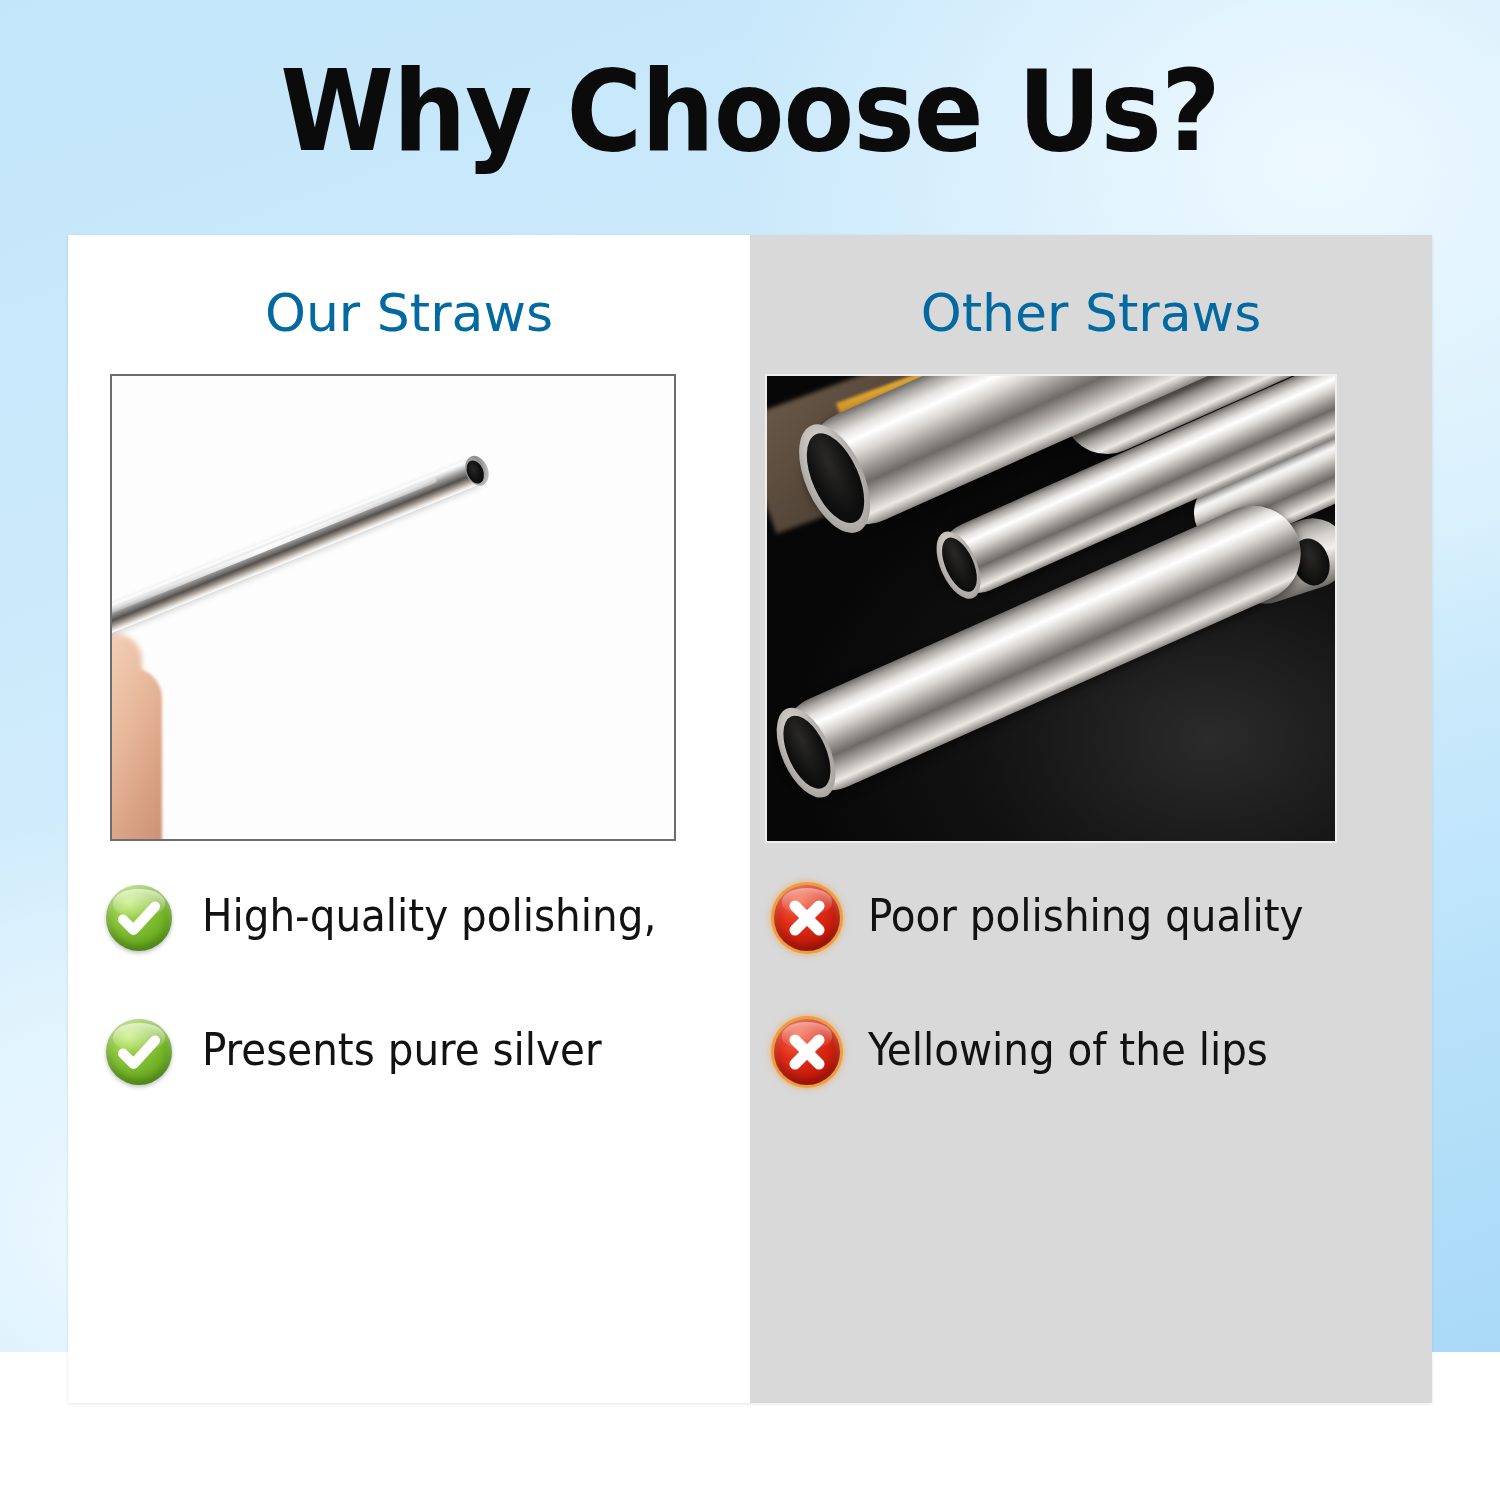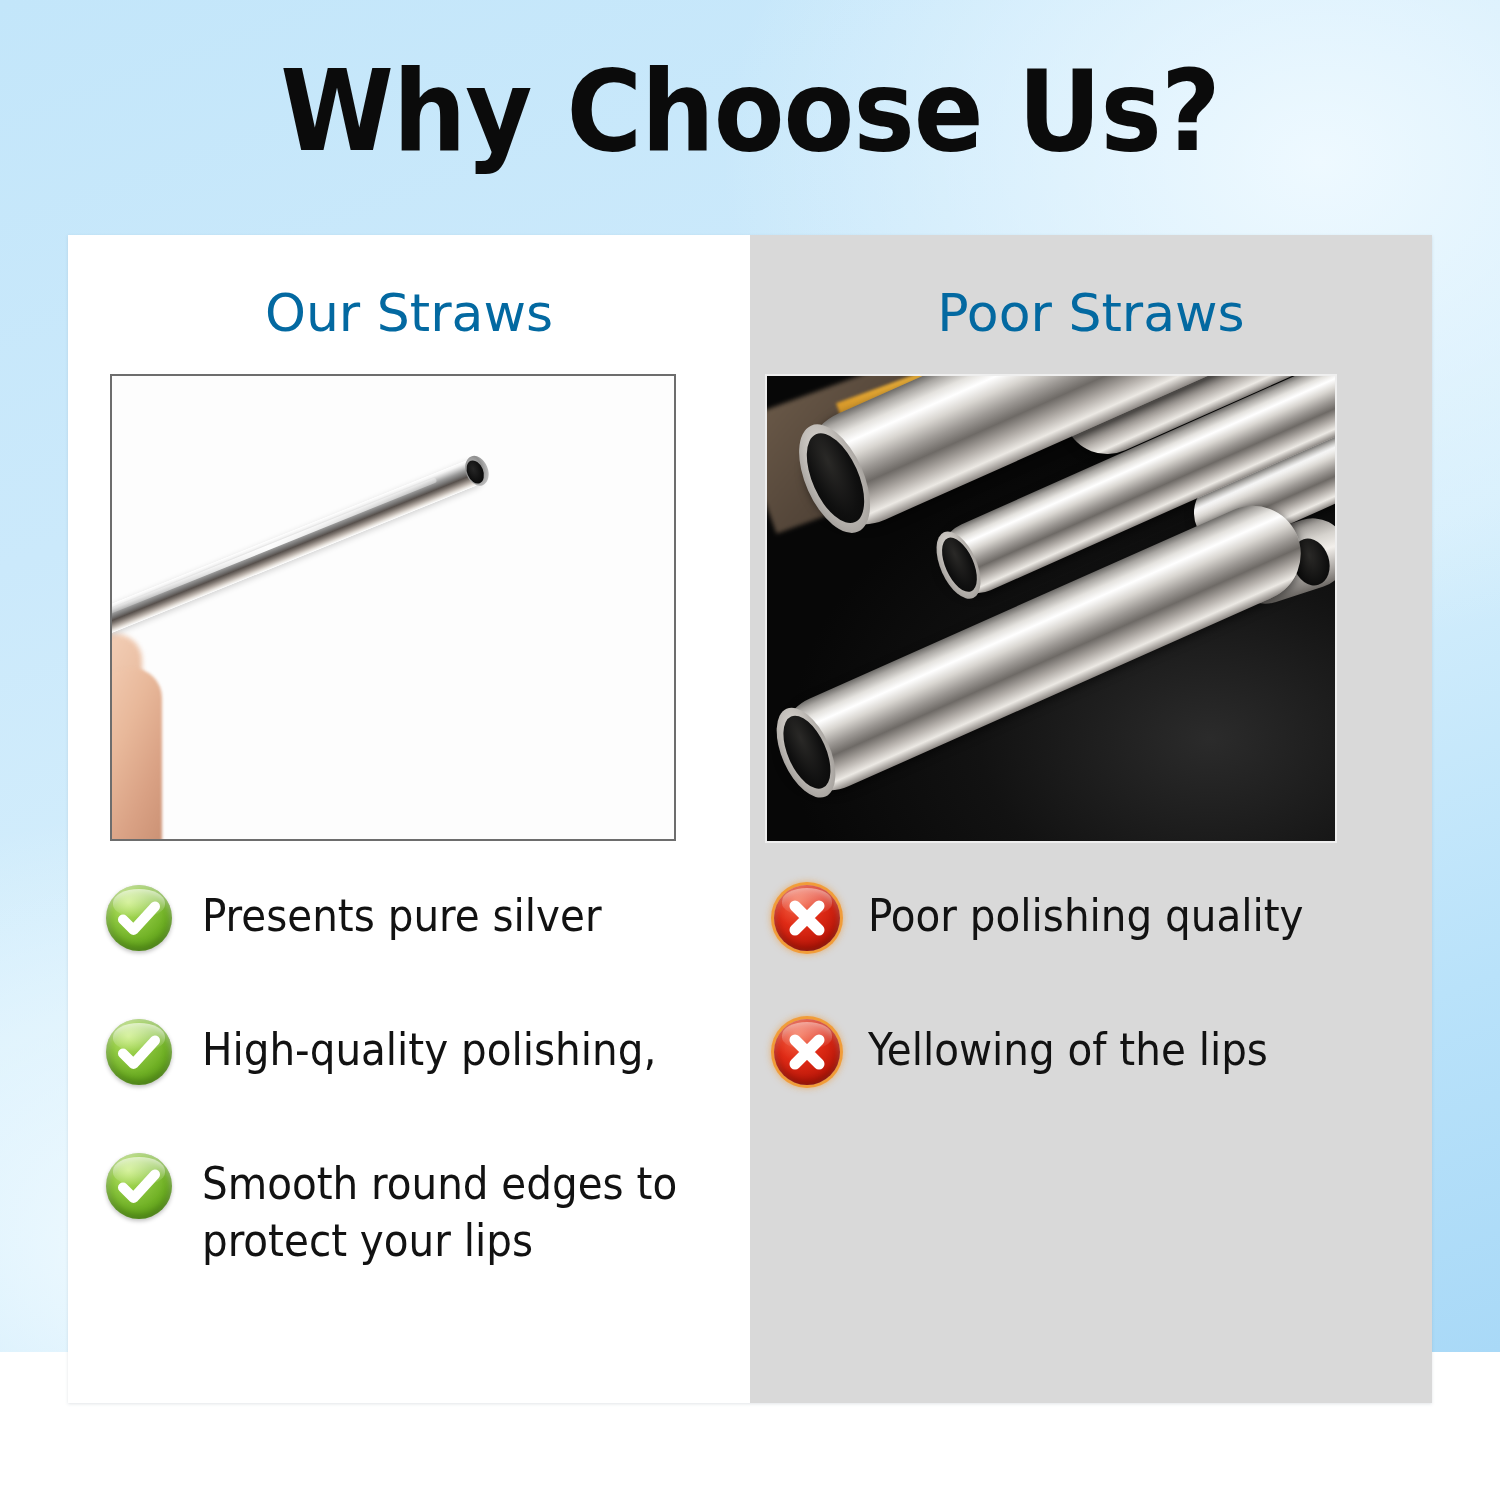--- a/index.html
+++ b/index.html
@@ -385,51 +385,41 @@
       <div class="bullets bullets-ours">
 
         <div class="bullet-row">
           <span class="icon-mark">
             <span class="icon-check-circle"></span>
             <span class="icon-check-gloss"></span>
             <svg class="icon-check-glyph" viewBox="0 0 66 66">
               <path d="M17 34.5 L27.5 45 L49 21.5" fill="none" stroke="#ffffff" stroke-width="10" stroke-linecap="round" stroke-linejoin="round"></path>
             </svg>
           </span>
-          <span class="bullet-text">Presents pure silver</span>
+          <span class="bullet-text">High-quality polishing,</span>
         </div>
 
         <div class="bullet-row">
           <span class="icon-mark">
             <span class="icon-check-circle"></span>
             <span class="icon-check-gloss"></span>
             <svg class="icon-check-glyph" viewBox="0 0 66 66">
               <path d="M17 34.5 L27.5 45 L49 21.5" fill="none" stroke="#ffffff" stroke-width="10" stroke-linecap="round" stroke-linejoin="round"></path>
             </svg>
           </span>
-          <span class="bullet-text">High-quality polishing,</span>
-        </div>
-
-        <div class="bullet-row">
-          <span class="icon-mark">
-            <span class="icon-check-circle"></span>
-            <span class="icon-check-gloss"></span>
-            <svg class="icon-check-glyph" viewBox="0 0 66 66">
-              <path d="M17 34.5 L27.5 45 L49 21.5" fill="none" stroke="#ffffff" stroke-width="10" stroke-linecap="round" stroke-linejoin="round"></path>
-            </svg>
-          </span>
-          <span class="bullet-text">Smooth round edges to protect your lips</span>
-        </div>
+          <span class="bullet-text">Presents pure silver</span>
+        </div>
+
 
       </div>
     </div>
 
     <div class="col col-others">
 
-      <div class="col-heading">Poor Straws</div>
+      <div class="col-heading">Other Straws</div>
 
       <div class="photo-frame photo-others">
         <div class="others-art">
           <div class="desk-top"></div>
           <div class="desk-edge"></div>
 
           <div class="tube-far"></div>
           <div class="tube-far-bore"></div>
           <div class="grit"></div>
 

